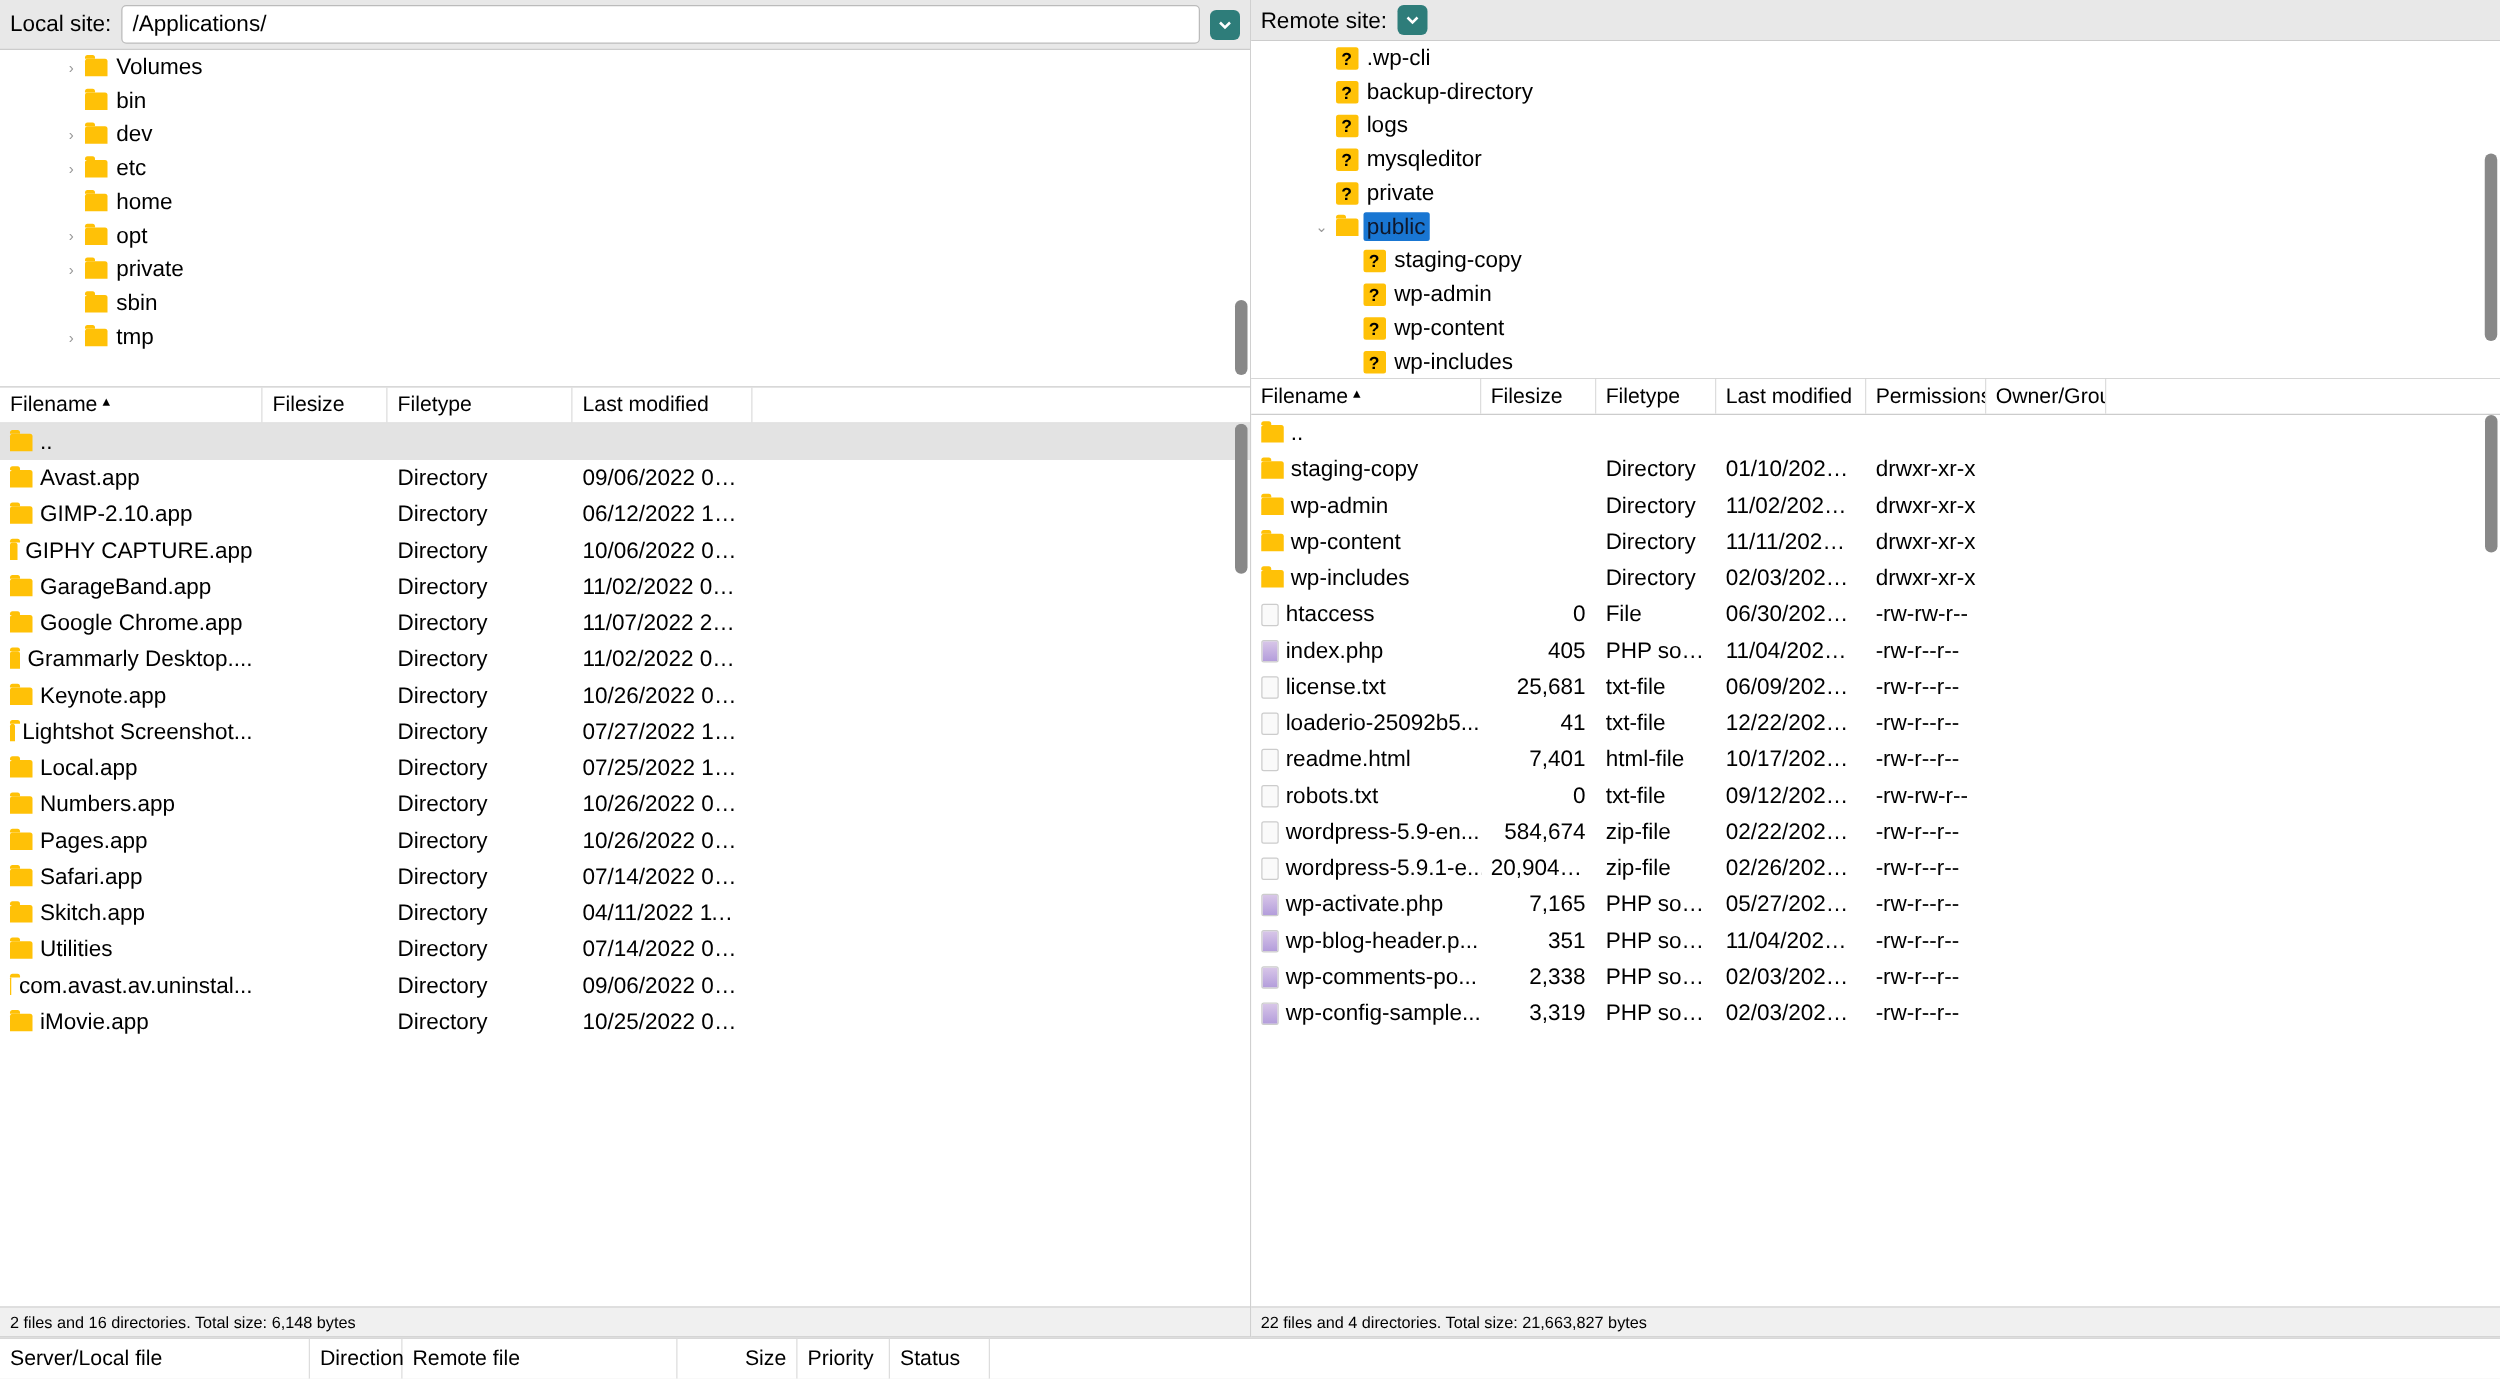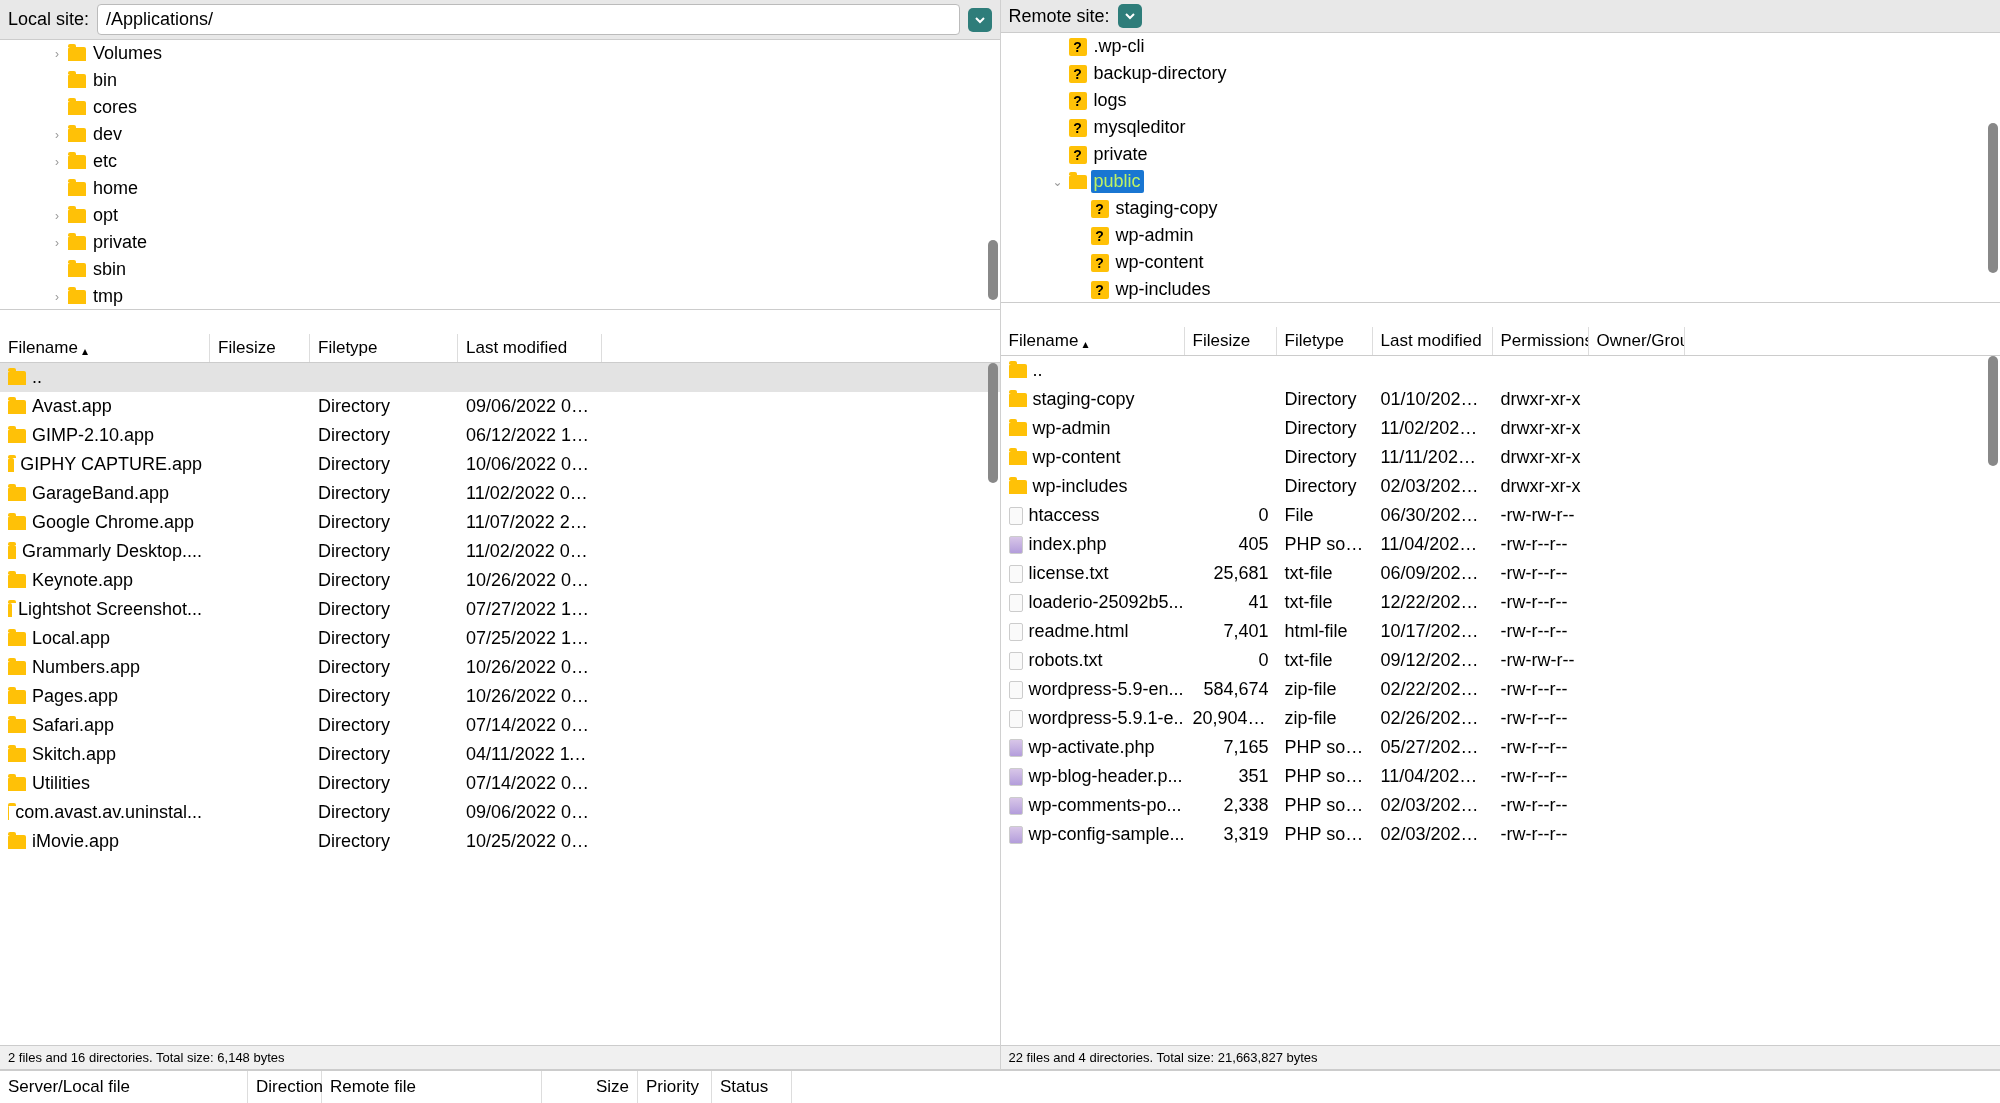--- a/index.html
+++ b/index.html
@@ -12,23 +12,23 @@
 .site-input { flex: 1; padding: 4px 8px; border: 1px solid #bbb; border-radius: 4px; font-size: 18px; background: #fff; }
 .site-dropdown { width: 24px; height: 24px; background: #2e7d7a; border-radius: 5px; display: flex; align-items: center; justify-content: center; cursor: pointer; }
 .tree-pane { height: 270px; overflow-y: auto; background: #fff; border-bottom: 1px solid #ccc; position: relative; }
 .tree-row { display: flex; align-items: center; padding: 2px 6px; font-size: 18px; cursor: pointer; gap: 4px; }
 .tree-spacer { display: inline-block; }
 .arrow { width: 14px; display: inline-flex; justify-content: center; color: #999; font-size: 12px; }
 .folder-icon { width: 18px; height: 14px; background: #ffc107; border-radius: 2px 2px 0 0; position: relative; display: inline-block; }
 .folder-icon::before { content: ""; position: absolute; top: -3px; left: 0; width: 8px; height: 3px; background: #ffc107; border-radius: 2px 2px 0 0; }
 .unk-icon { width: 18px; height: 18px; background: #ffc107; border-radius: 2px; display: inline-flex; align-items: center; justify-content: center; font-weight: bold; color: #000; font-size: 14px; }
 .tree-label { padding: 1px 3px; }
-.tree-label.selected { background: #1976d2; color: #bef264; border-radius: 2px; }
+.tree-label.selected { background: #1976d2; color: #0f172a; border-radius: 2px; }
 .list-header { display: flex; background: #fff; border-bottom: 1px solid #ccc; font-size: 17px; }
-.list-header .hcell { padding: 4px 8px; border-right: 1px solid #ddd; white-space: nowrap; overflow: hidden; cursor: pointer; display: flex; align-items: flex-end; gap: 4px; margin-top: 24px; }
+.list-header .hcell { padding: 4px 8px; border-right: 1px solid #ddd; white-space: nowrap; overflow: hidden; cursor: pointer; display: flex; align-items: flex-start; gap: 4px; }
 .list-pane { flex: 1; overflow-y: auto; background: #fff; position: relative; }
 .list-row { display: flex; align-items: center; font-size: 18px; padding: 2px 0; cursor: pointer; }
 .list-row.selected { background: #e3e3e3; }
 .lcell { padding: 2px 8px; white-space: nowrap; overflow: hidden; text-overflow: ellipsis; }
 .name-cell { display: flex; align-items: center; gap: 6px; }
 .file-icon { width: 14px; height: 18px; background: #fafafa; border: 1px solid #ccc; border-radius: 2px; display: inline-block; flex-shrink: 0; }
 .file-icon.php { background: linear-gradient(#d8c6e8, #b39ddb); }
 .status-bar { padding: 4px 8px; font-size: 13px; background: #f0f0f0; border-top: 1px solid #ccc; border-bottom: 1px solid #ccc; }
 .queue-header { display: flex; background: #fff; border-top: 1px solid #ccc; font-size: 17px; }
 .queue-header .qcell { padding: 6px 8px; border-right: 1px solid #ddd; }
@@ -63,26 +63,20 @@
           <span class="tree-label">Volumes</span>
         </div>
         <div class="tree-row">
           <span class="tree-spacer" style="width:40px"></span>
           <span class="arrow"></span>
           <span class="folder-icon"></span>
           <span class="tree-label">bin</span>
         </div>
         <div class="tree-row">
           <span class="tree-spacer" style="width:40px"></span>
-          <span class="arrow"></span>
-          <span class="folder-icon"></span>
-          <span class="tree-label">cores</span>
-        </div>
-        <div class="tree-row">
-          <span class="tree-spacer" style="width:40px"></span>
           <span class="arrow">›</span>
           <span class="folder-icon"></span>
           <span class="tree-label">dev</span>
         </div>
         <div class="tree-row">
           <span class="tree-spacer" style="width:40px"></span>
           <span class="arrow">›</span>
           <span class="folder-icon"></span>
           <span class="tree-label">etc</span>
         </div>

